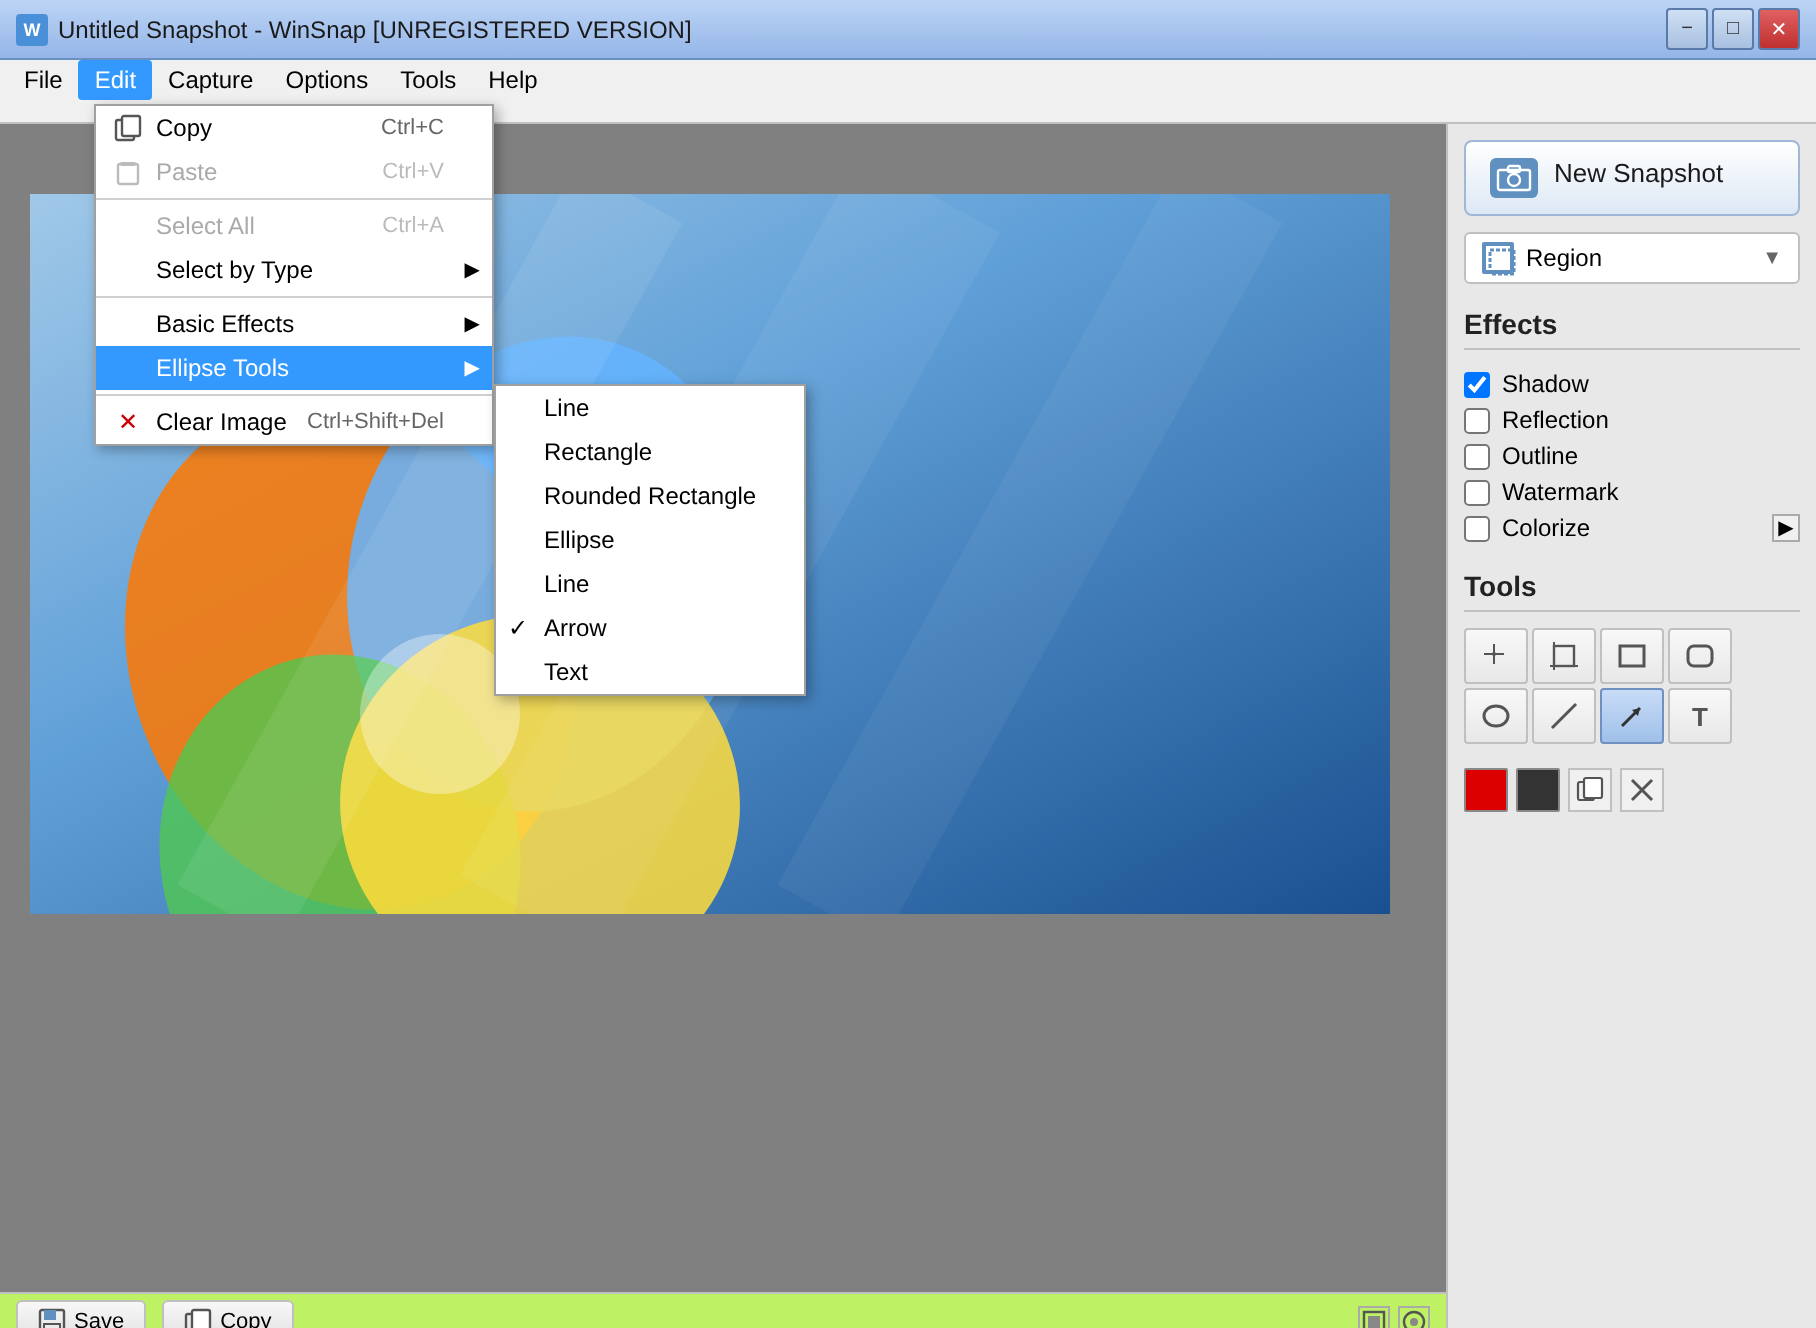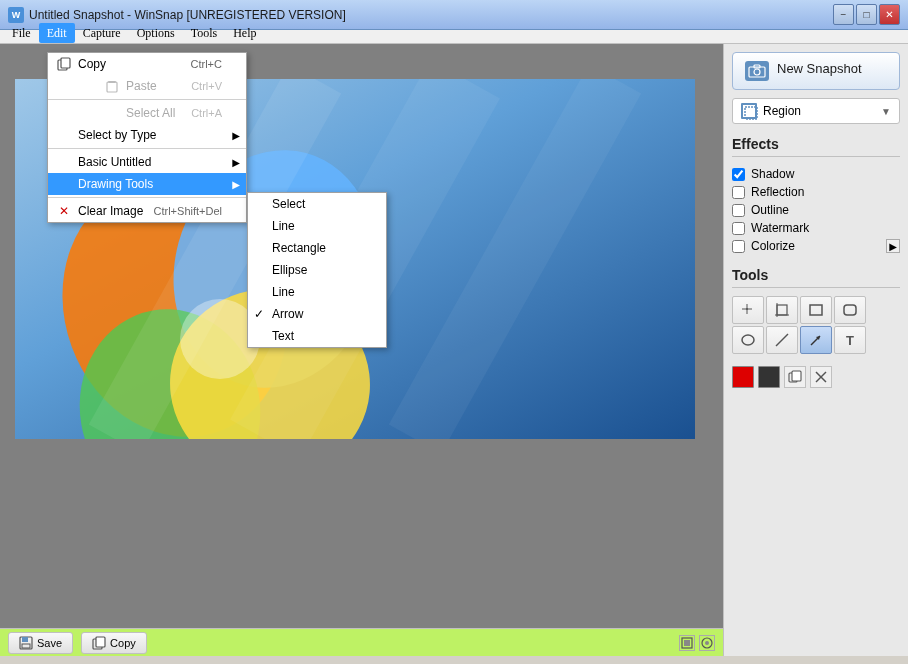--- a/index.html
+++ b/index.html
@@ -48,29 +48,28 @@
       font-size: 10px; cursor: pointer;
       color: #333;
     }
     .win-btn.close {
       background: linear-gradient(to bottom, #e06060 0%, #c03030 100%);
       color: white;
     }
 
     
     #menubar {
-      height: 14px;
+      height: 32px;
       background: #f0f0f0;
       display: flex;
-      align-items: flex-end;
+      align-items: flex-start;
       padding: 0 4px;
       border-bottom: 1px solid #c0c0c0;
       position: relative;
       z-index: 100;
-      font-family: Liberation Serif, serif;
     }
     .menu-item {
       padding: 2px 8px;
       cursor: pointer;
       border-radius: 2px;
       height: 20px;
       display: flex; align-items: center;
     }
     .menu-item:hover, .menu-item.active {
       background: #3399ff;
@@ -306,21 +305,20 @@
       display: flex; align-items: center; justify-content: center;
     }
     .dropdown-menu .menu-separator {
       height: 1px;
       background: #d0d0d0;
       margin: 2px 0;
     }
     .menu-entry.grayed {
       color: #aaa;
       cursor: default;
-      margin-left: 48px;
     }
 
     
     .submenu {
       position: absolute;
       left: 100%;
       top: 0;
       background: white;
       border: 1px solid #a0a0a0;
       box-shadow: 2px 2px 6px rgba(0,0,0,0.3);
@@ -395,49 +393,49 @@
 
   <div class="menu-entry">
     <div class="icon-placeholder"></div>
     <span>Select by Type</span>
     <span class="submenu-arrow">▶</span>
   </div>
   <div class="menu-separator"></div>
 
   <div class="menu-entry">
     <div class="icon-placeholder"></div>
-    <span>Basic Untitled</span>
+    <span>Basic Effects</span>
     <span class="submenu-arrow">▶</span>
   </div>
 
   <div class="menu-entry active-item">
     <div class="icon-placeholder"></div>
-    <span>Drawing Tools</span>
+    <span>Ellipse Tools</span>
     <span class="submenu-arrow">▶</span>
   </div>
   <div class="menu-separator"></div>
 
   <div class="menu-entry">
     <div class="icon-placeholder">
       <span style="font-size:12px; color:#c00;">✕</span>
     </div>
     <span>Clear Image</span>
     <span class="shortcut">Ctrl+Shift+Del</span>
   </div>
 </div>
 
 <div class="submenu" style="left:247px; top:192px;">
   <div class="menu-entry">
-    <span>Select</span>
-  </div>
-  <div class="menu-entry">
     <span>Line</span>
   </div>
   <div class="menu-entry">
     <span>Rectangle</span>
+  </div>
+  <div class="menu-entry">
+    <span>Rounded Rectangle</span>
   </div>
   <div class="menu-entry">
     <span>Ellipse</span>
   </div>
   <div class="menu-entry">
     <span>Line</span>
   </div>
 
   <div class="menu-entry">
     <span class="check-mark">✓</span>

